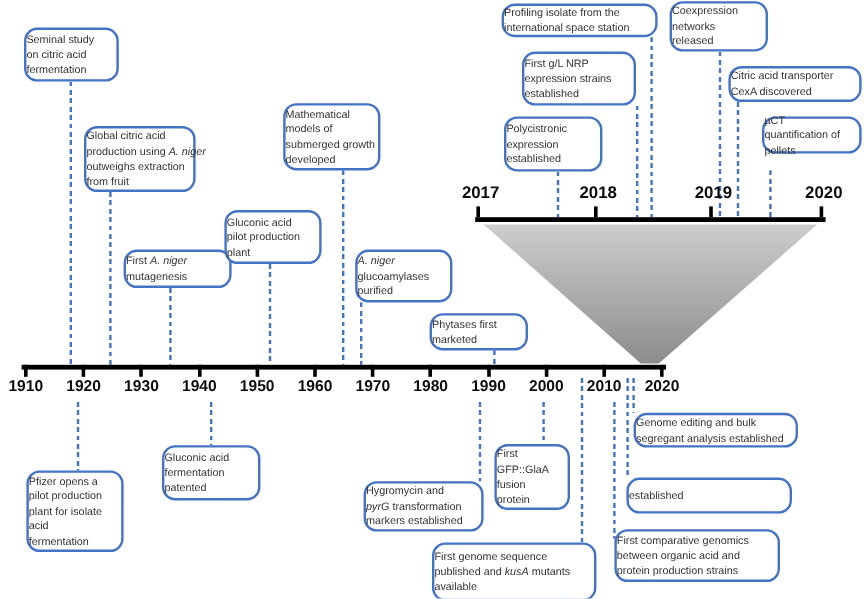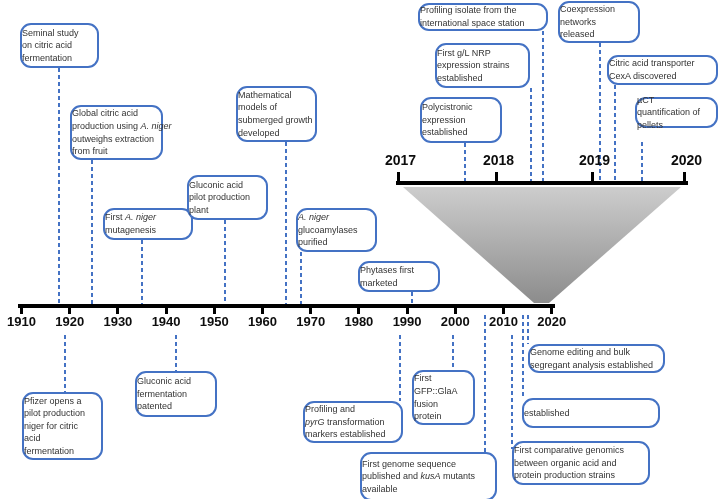--- a/index.html
+++ b/index.html
@@ -115,33 +115,33 @@
     </div>
     <div class="connector" style="left: 411px; top: 292px; height: 12px;"></div>
     <div class="event-box" style="left: 358px; top: 261px; width: 82px; height: 31px;">
       <div class="bl"><span>Phytases first</span></div>
       <div class="bl"><span>marketed</span></div>
     </div>
     <div class="connector" style="left: 64px; top: 335px; height: 57px;"></div>
     <div class="event-box" style="left: 22px; top: 392px; width: 81px; height: 68px;">
       <div class="bl"><span>Pfizer opens a</span></div>
       <div class="bl"><span>pilot production</span></div>
-      <div class="bl"><span>niger for citric</span></div>
+      <div class="bl"><span>plant for isolate</span></div>
       <div class="bl"><span>acid</span></div>
       <div class="bl"><span>fermentation</span></div>
     </div>
     <div class="connector" style="left: 175px; top: 335px; height: 36px;"></div>
     <div class="event-box" style="left: 135px; top: 371px; width: 82px; height: 46px;">
       <div class="bl"><span>Gluconic acid</span></div>
       <div class="bl"><span>fermentation</span></div>
       <div class="bl"><span>patented</span></div>
     </div>
     <div class="connector" style="left: 399px; top: 335px; height: 66px;"></div>
     <div class="event-box" style="left: 303px; top: 401px; width: 100px; height: 42px;">
-      <div class="bl"><span>Profiling and</span></div>
+      <div class="bl"><span>Hygromycin and</span></div>
       <div class="bl"><i>pyrG</i><span> transformation</span></div>
       <div class="bl"><span>markers established</span></div>
     </div>
     <div class="connector" style="left: 452px; top: 335px; height: 35px;"></div>
     <div class="event-box" style="left: 412px; top: 370px; width: 63px; height: 55px;">
       <div class="bl"><span>First</span></div>
       <div class="bl"><span>GFP::GlaA</span></div>
       <div class="bl"><span>fusion</span></div>
       <div class="bl"><span>protein</span></div>
     </div>

